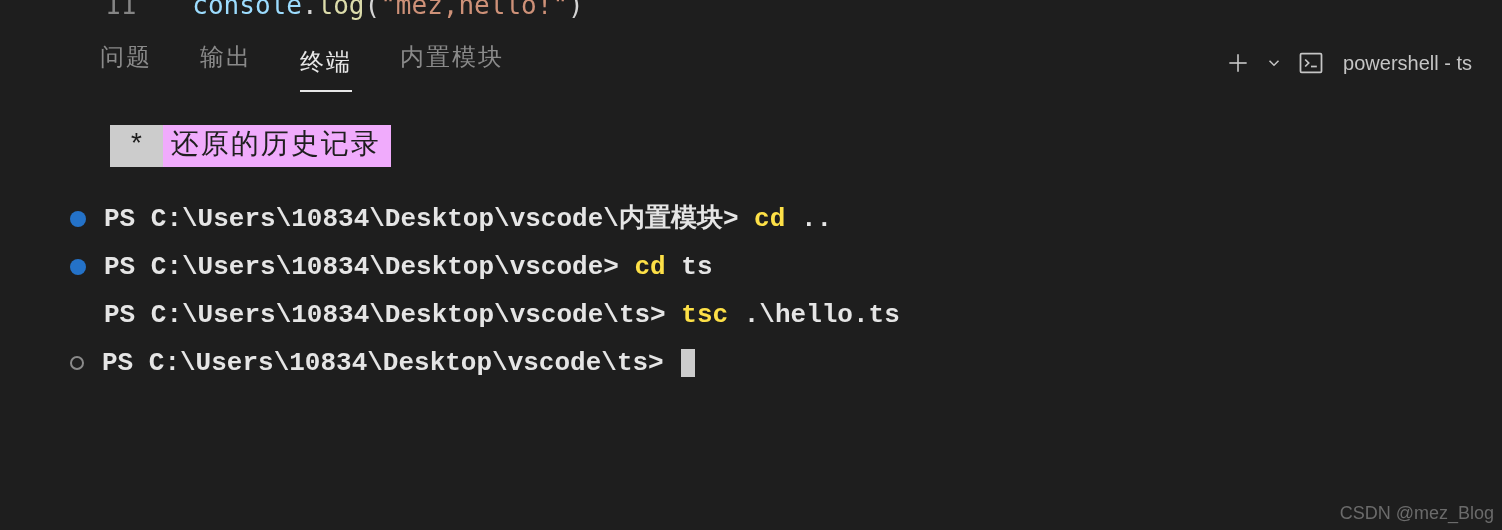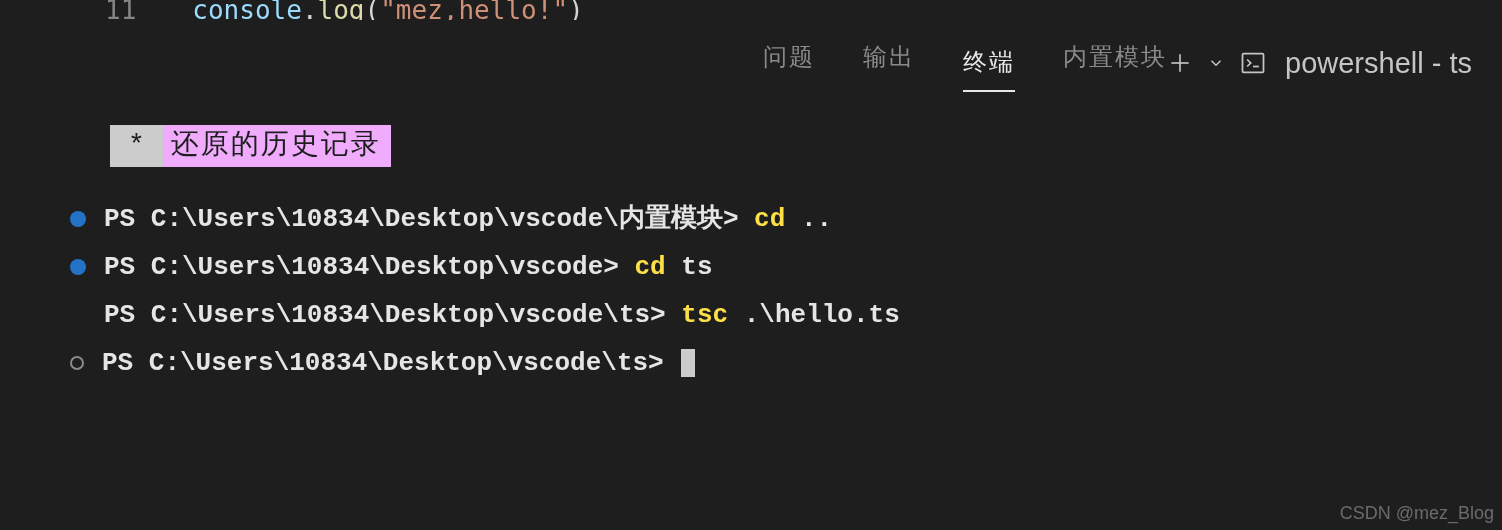--- a/index.html
+++ b/index.html
@@ -13,34 +13,34 @@
     overflow: hidden;
     position: relative;
   }
   .editor-strip {
     padding-left: 105px;
     height: 20px;
     font-family: Consolas, monospace;
     font-size: 26px;
     display: flex;
     gap: 0;
-    align-items: center;
+    align-items: flex-end;
     overflow: hidden;
     color: #858585;
   }
   .editor-strip .ln { color:#858585; margin-right:56px; }
   .editor-strip .obj { color:#9cdcfe; }
   .editor-strip .fn  { color:#dcdcaa; }
   .editor-strip .pun { color:#d4d4d4; }
   .editor-strip .str { color:#ce9178; }
 
   .panel-header {
     display: flex;
     align-items: center;
-    justify-content: flex-end;
+    justify-content: space-between;
     padding: 14px 30px 0 100px;
     height: 72px;
   }
   .tabs { display: flex; gap: 48px; align-items: center; }
   .tab {
     font-size: 24px;
     color: #8a8a8a;
     padding-bottom: 12px;
     cursor: pointer;
     letter-spacing: 2px;
@@ -49,21 +49,21 @@
     color: #e7e7e7;
     border-bottom: 2px solid #e7e7e7;
     margin-top: 11px;
   }
 
   .header-right {
     display: flex;
     align-items: center;
     gap: 14px;
     color: #c5c5c5;
-    font-size: 29px;
+    font-size: 20px;
   }
   .plus-icon, .chevron-icon, .shell-icon { display:flex; align-items:center; cursor:pointer; }
   .shell-text { margin-left: 4px; }
 
   .terminal-body {
     padding: 30px 70px 0 70px;
     font-family: Consolas, "Courier New", monospace;
     font-size: 26px;
     line-height: 1.85;
   }

